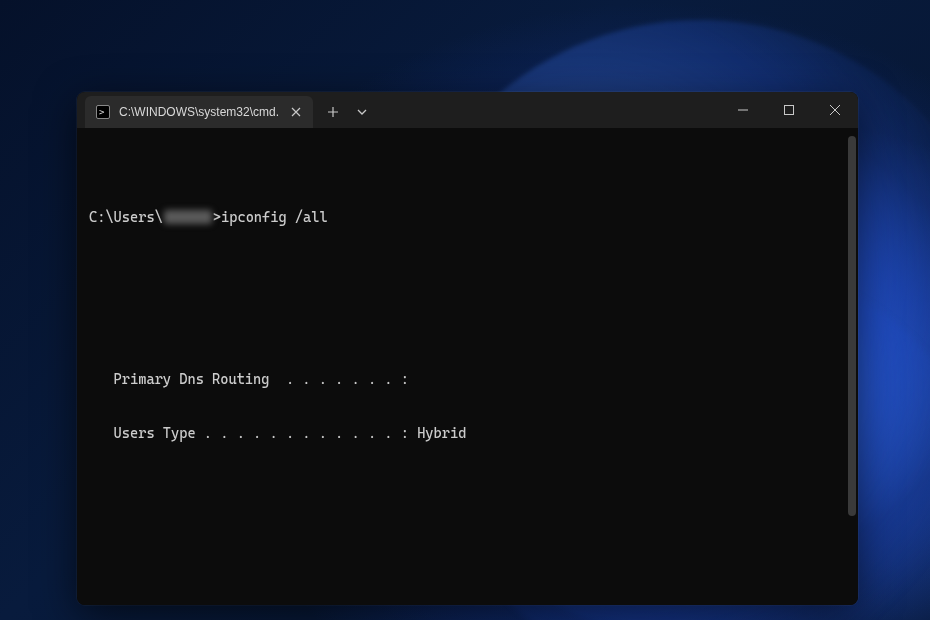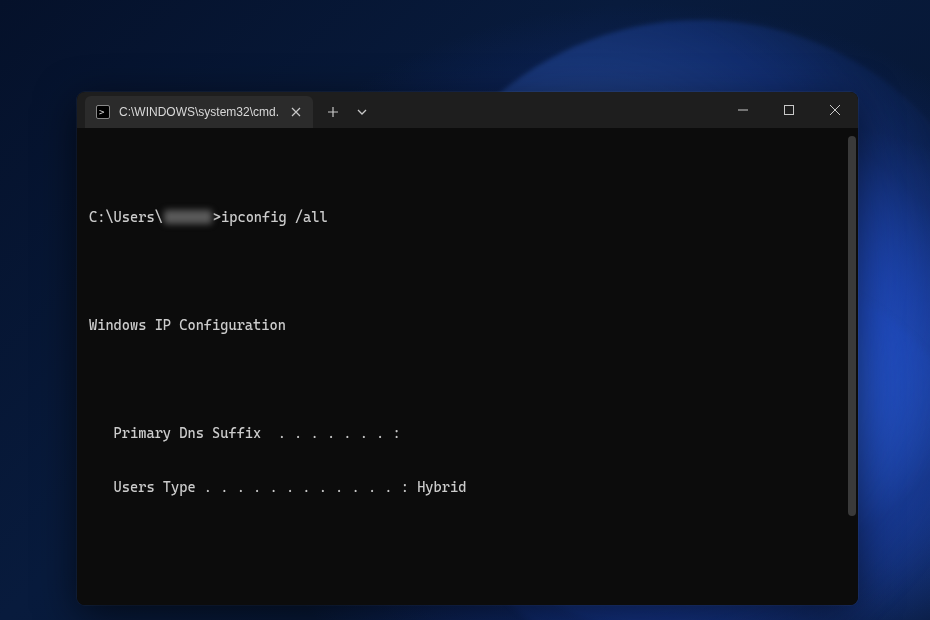--- a/index.html
+++ b/index.html
@@ -206,23 +206,22 @@
           </svg>
       </div>
     </div>
   </div>
 
   <div class="term-body">
     <div class="scrollbar"></div>
 
     <div class="line"><span>C:\Users\</span><span class="prompt-user-mask"></span><span>&gt;ipconfig /all</span></div>
     <div class="line"></div>
-    <div class="line">Windows IP Configuration</div>
     <div class="line"></div>
-    <div class="line">   Primary Dns Suffix  . . . . . . . :</div>
+    <div class="line">   Primary Dns Routing  . . . . . . . :</div>
     <div class="line">   Users Type . . . . . . . . . . . . : Hybrid</div>
     
     
     
     
     
     
     
     
     

